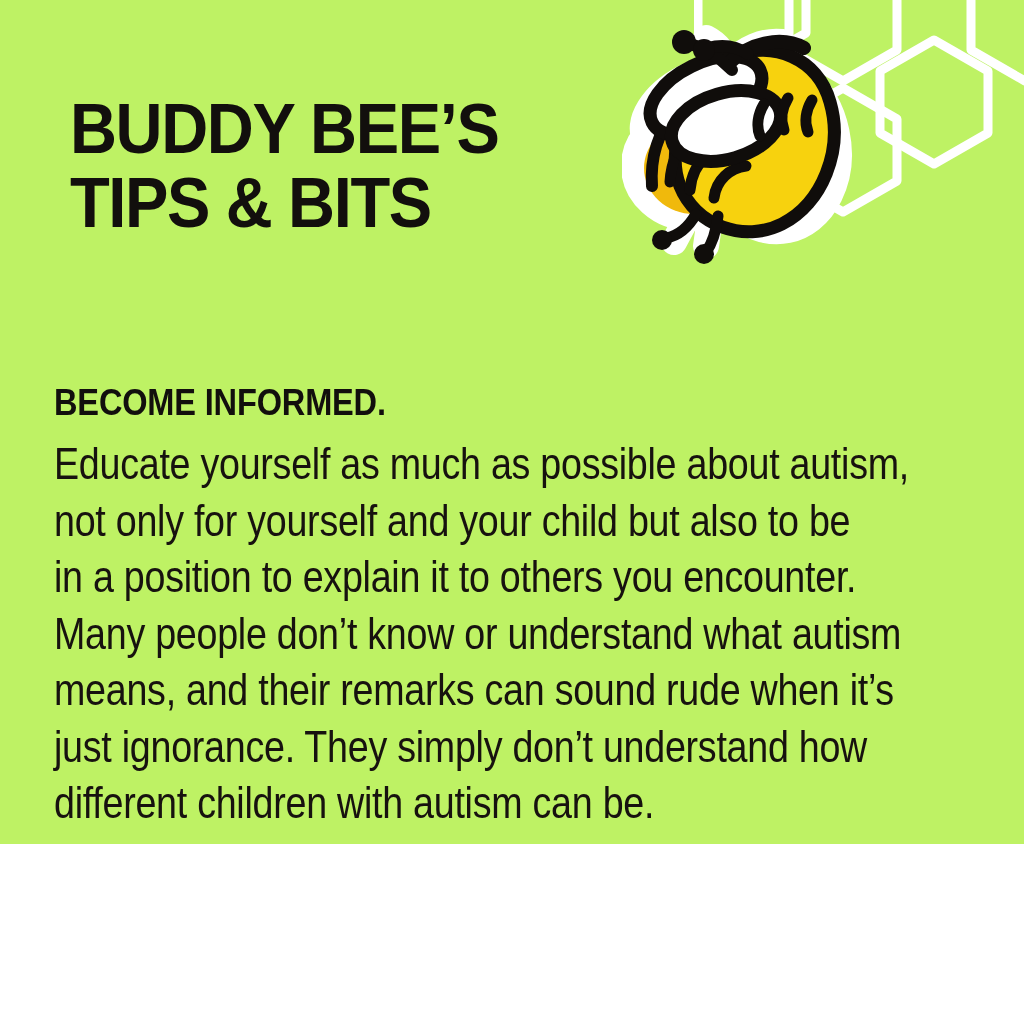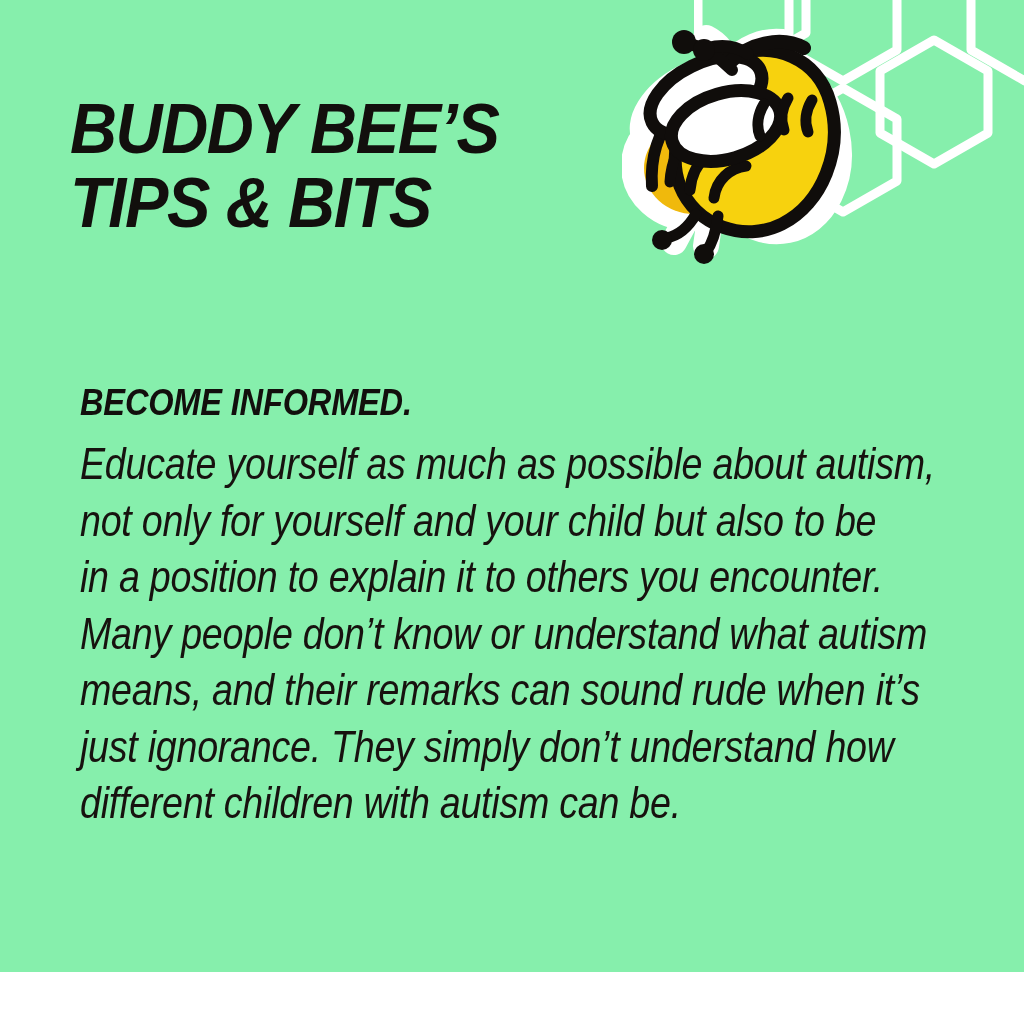--- a/index.html
+++ b/index.html
@@ -9,24 +9,23 @@
   body {
     width: 1024px;
     height: 1024px;
     overflow: hidden;
     font-family: "Liberation Sans", sans-serif;
   }
 
   #card {
     position: relative;
     width: 1024px;
-    height: 972px;
-    background: #86efac;
+    height: 844px;
+    background: #bef264;
     overflow: hidden;
-    font-style: italic;
   }
 
   
   #honeycomb {
     position: absolute;
     top: 0;
     right: 0;
     width: 330px;
     height: 330px;
     pointer-events: none;
@@ -57,21 +56,21 @@
     letter-spacing: -1.5px;
     color: #120F0D;
     transform: scaleX(0.93);
     transform-origin: left center;
     white-space: nowrap;
   }
 
   
   #body-block {
     position: absolute;
-    left: 80px;
+    left: 54px;
     top: 378px;
     width: 900px;
   }
   #lede {
     font-family: "Liberation Sans", sans-serif;
     font-weight: 700;
     font-size: 37px;
     line-height: 50px;
     letter-spacing: -0.2px;
     color: #120F0D;

